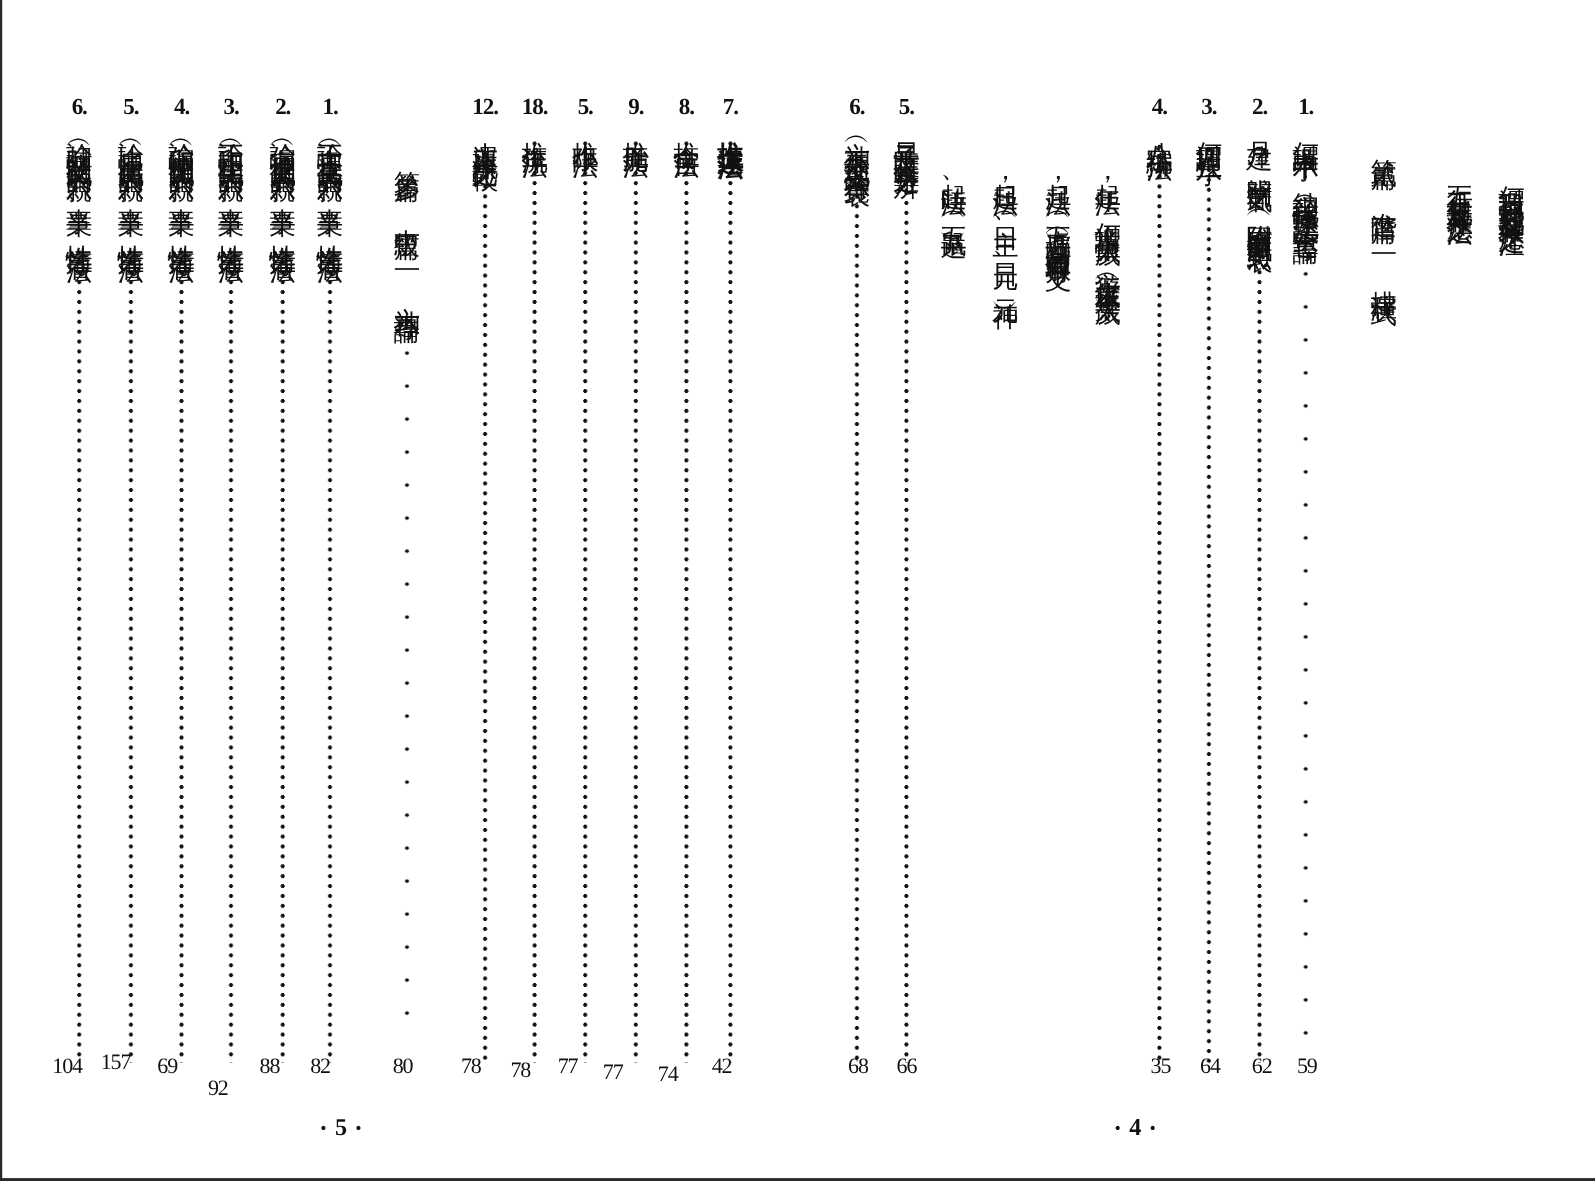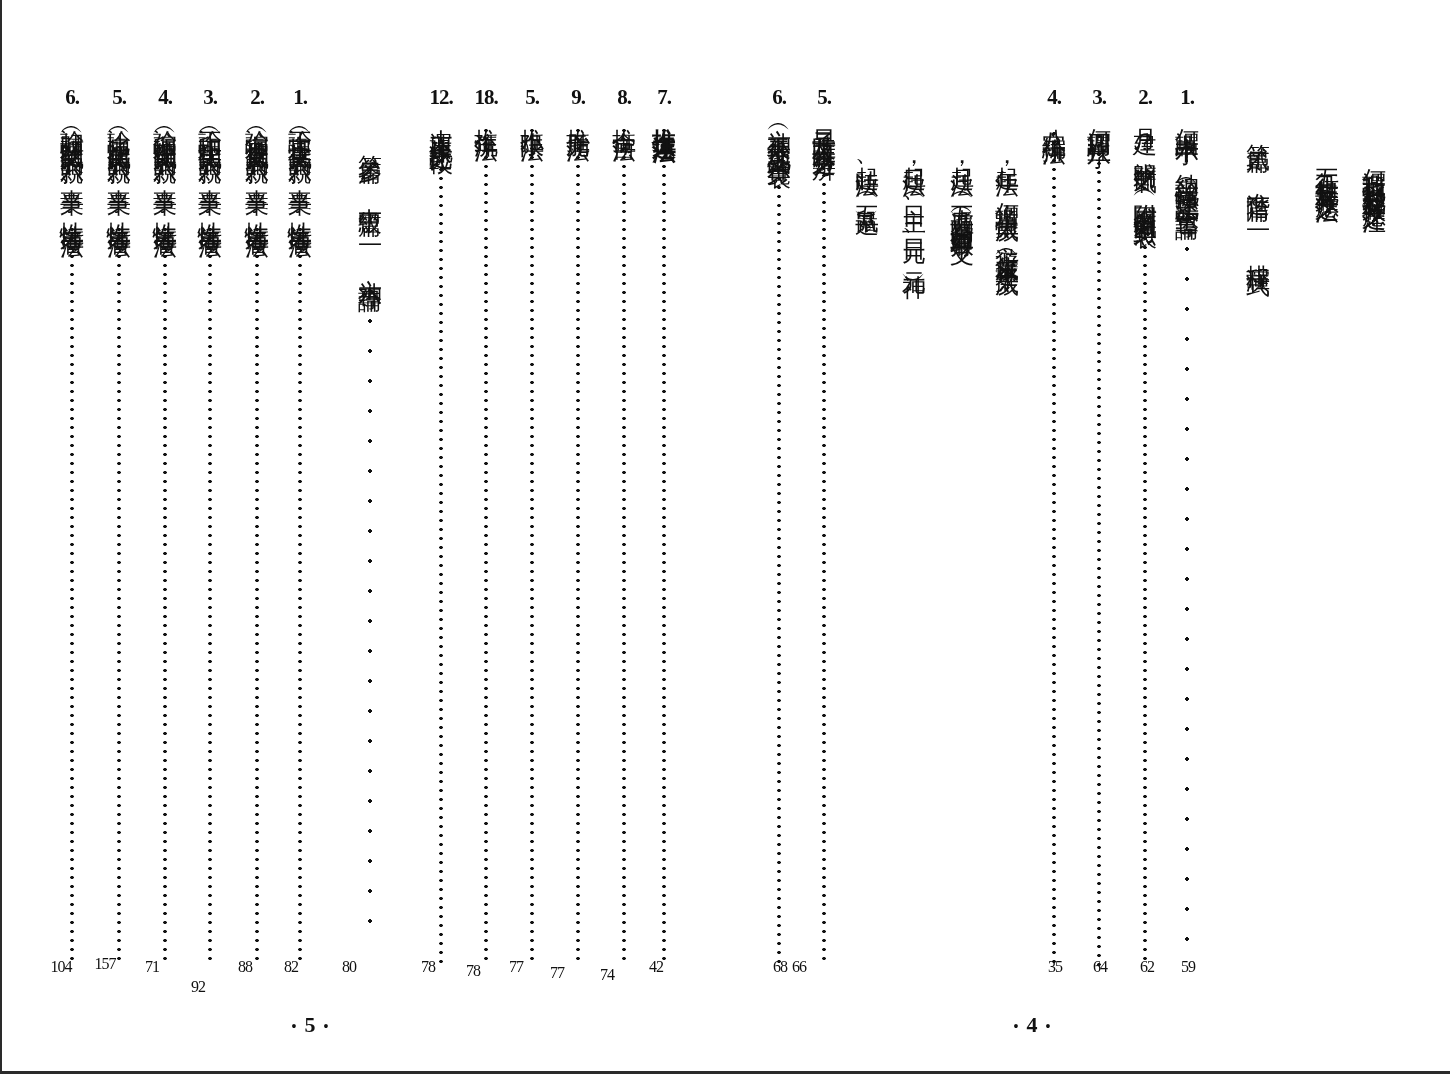--- a/index.html
+++ b/index.html
@@ -26,21 +26,21 @@
   }
   .txt.bold { font-weight: bold; }
   .leader {
     flex: 1; width: 4px; margin-top: 4px;
     background-image: radial-gradient(circle, #111 1.6px, transparent 1.9px);
     background-size: 4px 9px; background-repeat: repeat-y;
   }
   .leader.sparse { background-size: 4px 30px; }
   .pg {
     position: absolute; top: 958px; width: 50px; text-align: center;
-    font-family: "Liberation Serif", "DejaVu Serif", serif; font-size: 16px; letter-spacing: -1px;
+    font-family: "Liberation Serif", "DejaVu Serif", serif; font-size: 20px; letter-spacing: -1px;
   }
   .folio {
     position: absolute; top: 1012px; width: 80px; text-align: center;
     font-family: "Liberation Serif", "DejaVu Serif", serif; font-size: 22px; font-weight: bold;
   }
   .folio .dot { font-size: 14px; vertical-align: middle; margin: 0 8px; }
 </style>
 </head>
 <body>
 
@@ -102,21 +102,21 @@
   <div class="col" style="left:763px;">
     <span class="num">6.</span>
     <span class="txt">六神（天干及地支六神一覽表）</span>
     <span class="leader"></span>
   </div>
 
   <span class="pg" style="left:1163px;font-family:Liberation Serif, serif;">59</span>
   <span class="pg" style="left:1122px;">62</span>
   <span class="pg" style="left:1075px;">64</span>
   <span class="pg" style="left:1030px;">35</span>
-  <span class="pg" style="left:756px;text-align:right;">66</span>
+  <span class="pg" style="left:799px;">66</span>
   <span class="pg" style="left:755px;">68</span>
 
   <div class="folio" style="left:992px;">
     <span class="dot">•</span><span>4</span><span class="dot">•</span>
   </div>
 </div>
 
 <div>
 
   <div class="col" style="left:648px;">
@@ -186,24 +186,24 @@
     <span class="txt">論刼財（刼財代表的六親、事業、性情等看法）</span>
     <span class="leader"></span>
   </div>
 
   <span class="pg" style="left:631px;">42</span>
   <span class="pg" style="left:582px; top:966px;">74</span>
   <span class="pg" style="left:532px; top:964px;">77</span>
   <span class="pg" style="left:491px;">77</span>
   <span class="pg" style="left:448px; top:962px;">78</span>
   <span class="pg" style="left:403px;">78</span>
-  <span class="pg" style="left:324px;">80</span>
+  <span class="pg" style="left:341px;">80</span>
   <span class="pg" style="left:266px;">82</span>
   <span class="pg" style="left:220px;">88</span>
   <span class="pg" style="left:173px;margin-top:20px;">92</span>
-  <span class="pg" style="left:127px;">71</span>
+  <span class="pg" style="left:127px;">69</span>
   <span class="pg" style="left:80px; top:955px;">157</span>
   <span class="pg" style="left:36px;">104</span>
 
   <div class="folio" style="left:270px;">
     <span class="dot">•</span><span>5</span><span class="dot">•</span>
   </div>
 </div>
 
 </body></html>

